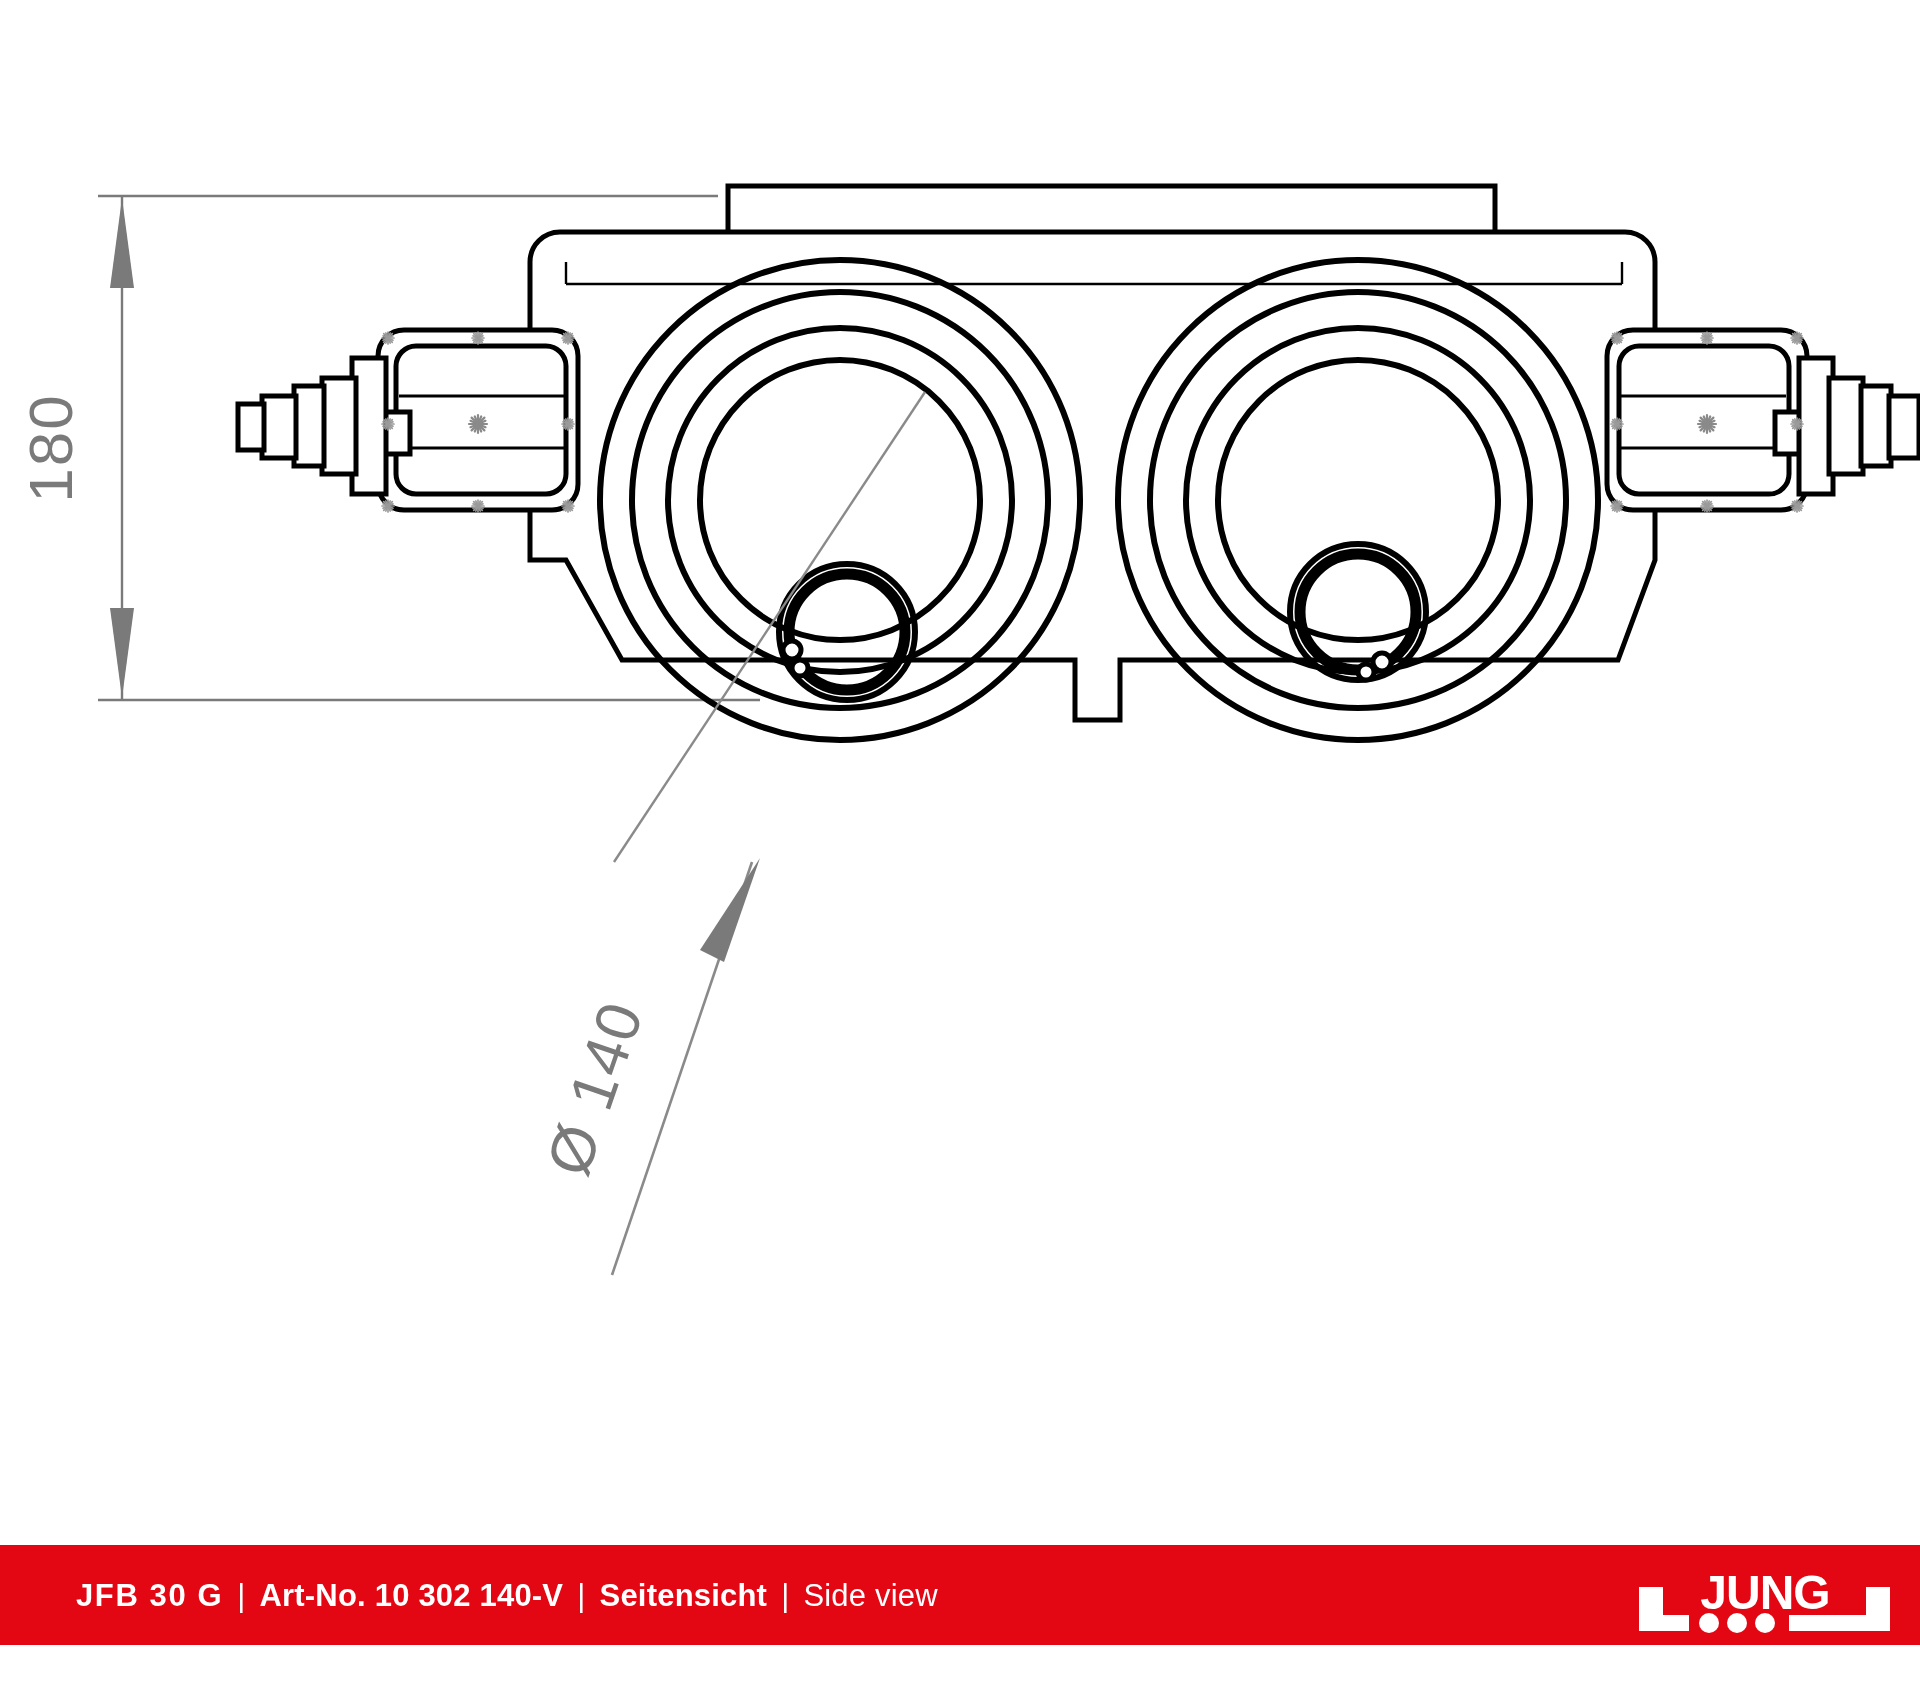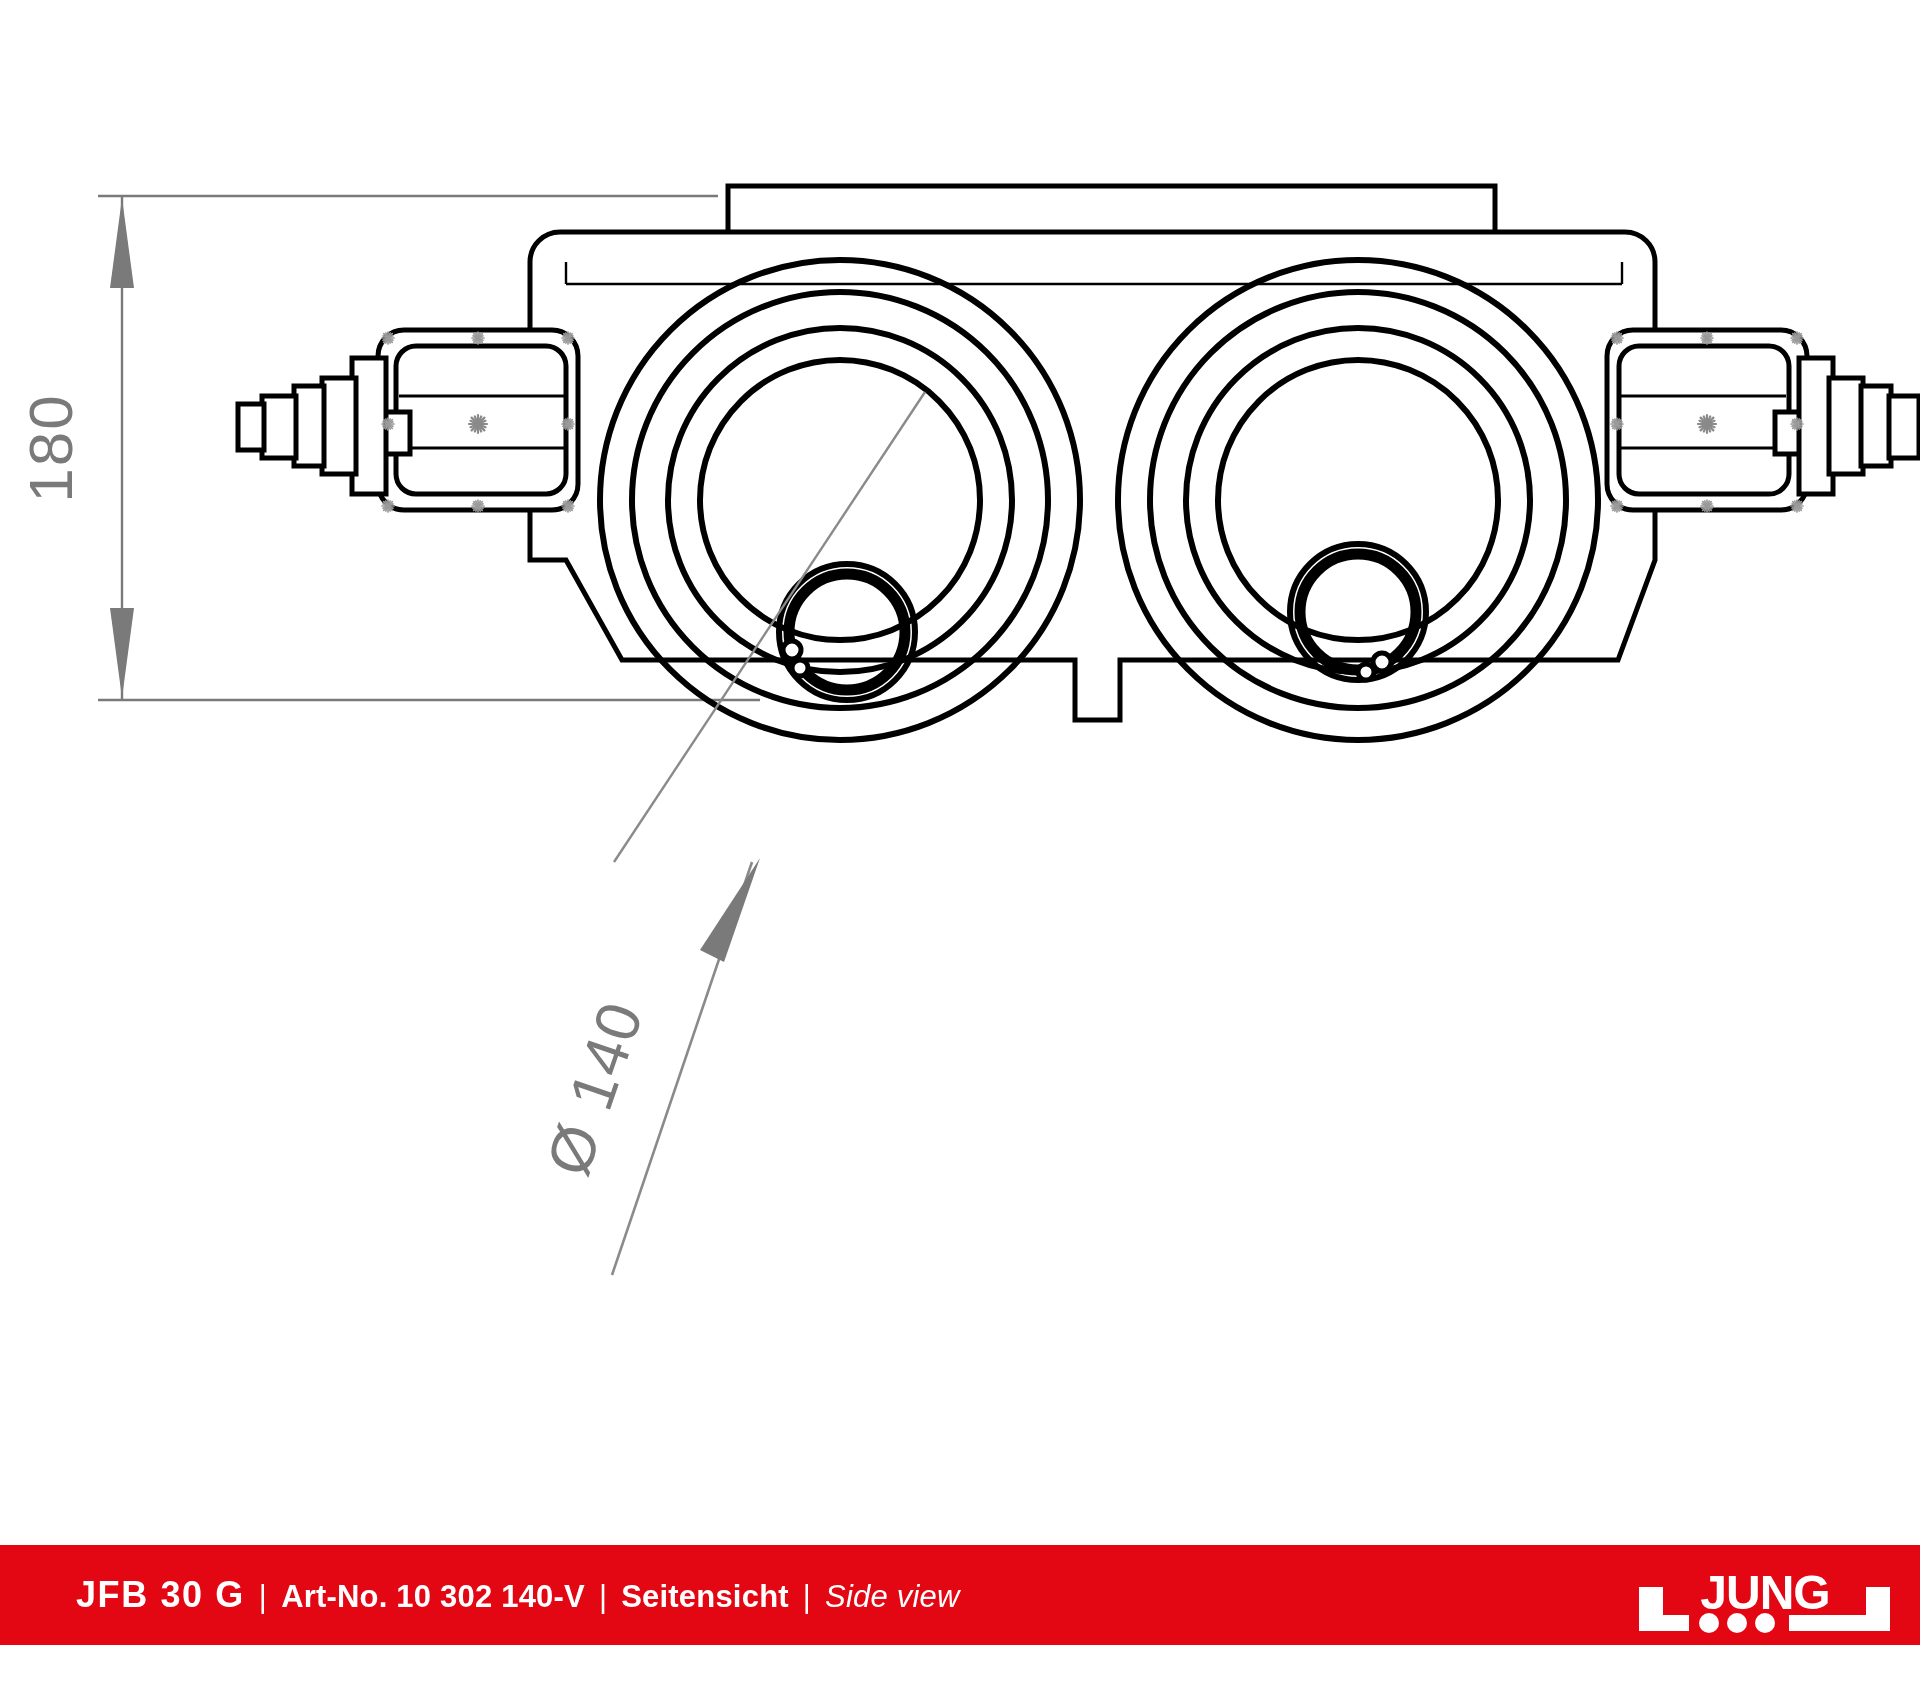--- a/index.html
+++ b/index.html
@@ -55,33 +55,32 @@
     line-height: 1;
     letter-spacing: 0.2px;
     white-space: nowrap;
     display: flex;
     align-items: baseline;
     gap: 0;
   }
   #footer-caption .model {
     font-weight: 700;
     letter-spacing: 1.6px;
-    font-size: 36px;
+    font-size: 31px;
   }
   #footer-caption .sep {
     display: inline-block;
     padding: 0 14px;
     font-weight: 300;
     color: #ffffff;
   }
   #footer-caption .plain {
     font-weight: 700;
   }
   #footer-caption .ital {
-    font-style: italic;
     font-weight: 400;
   }
 
   
   #brand-logo {
     width: 255px;
     height: 76px;
     position: relative;
     margin-top: 24px;
   }

